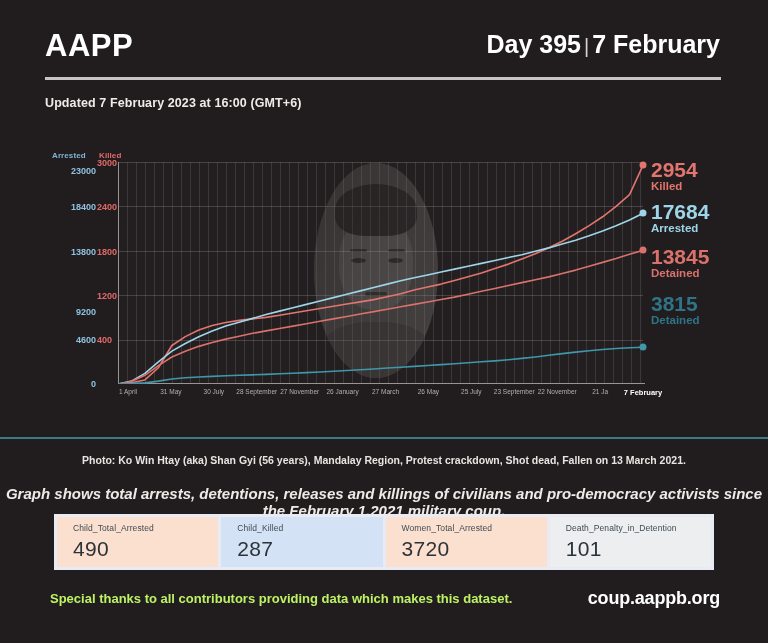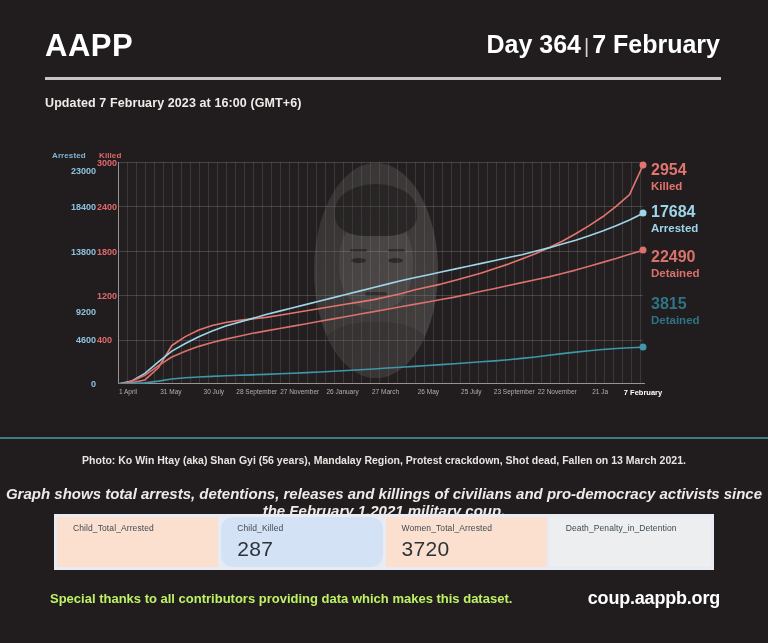--- a/index.html
+++ b/index.html
@@ -87,21 +87,21 @@
     position:absolute;left:50%;bottom:-6px;transform:translateX(-50%);
     width:110px;height:62px;border-radius:44% 44% 0 0;background:#706b69;
   }
   .wm-shade{position:absolute;inset:0;background:linear-gradient(120deg,rgba(0,0,0,.30),rgba(255,255,255,.06));}
 
   .lines{position:absolute;left:118px;top:22px;width:525px;height:222px;}
 
   .endcap{position:absolute;width:7px;height:7px;border-radius:50%;transform:translate(-50%,-50%);}
 
   .callout{position:absolute;white-space:nowrap;}
-  .callout .big{font-size:16px;font-weight:bold;line-height:20px;display:block;}
+  .callout .big{font-size:21px;font-weight:bold;line-height:20px;display:block;}
   .callout .sub{font-size:11.5px;font-weight:bold;line-height:12px;display:block;}
 
   
   .divider{position:absolute;left:0;top:437px;width:768px;height:2px;background:#3e7a85;}
 
   
   .cap-photo{
     position:absolute;left:0;top:454px;width:768px;text-align:center;
     font-size:10.5px;font-weight:bold;color:#e9e4e2;
   }
@@ -128,21 +128,21 @@
   }
 </style>
 </head>
 <body>
 
 <div class="poster">
 
   <div class="header">
     <div class="brand">AAPP</div>
     <div class="daytitle">
-      <span>Day 364</span><span class="sep">|</span><span>7 February</span>
+      <span>Day 395</span><span class="sep">|</span><span>7 February</span>
     </div>
   </div>
   <div class="rule"></div>
   <div class="updated">Updated 7 February 2023 at 16:00 (GMT+6)</div>
 
   <div class="chart">
     <div class="axis-title at-arrested">Arrested</div>
     <div class="axis-title at-killed">Killed</div>
 
     <div class="plot">
@@ -208,47 +208,49 @@
         <div class="endcap" style="left: 643px; top: 207.177px; background: rgb(63, 151, 171);"></div>
         <div class="callout" style="left: 651px; top: 20px; color: rgb(226, 117, 111);">
           <span class="big">2954</span>
           <span class="sub">Killed</span>
         </div>
         <div class="callout" style="left: 651px; top: 62px; color: rgb(158, 213, 232);">
           <span class="big">17684</span>
           <span class="sub">Arrested</span>
         </div>
         <div class="callout" style="left: 651px; top: 107px; color: rgb(217, 113, 108);">
-          <span class="big">22490</span>
+          <span class="big">13845</span>
           <span class="sub">Detained</span>
         </div>
         <div class="callout" style="left: 651px; top: 154px; color: rgb(47, 116, 134);">
           <span class="big">3815</span>
           <span class="sub">Detained</span>
         </div>
       </div>
   </div>
 
   <div class="divider"></div>
 
   <div class="cap-photo">Photo: Ko Win Htay (aka) Shan Gyi (56 years),  Mandalay Region, Protest crackdown, Shot dead, Fallen on 13 March 2021.</div>
   <div class="cap-graph">Graph shows total arrests, detentions, releases and killings of civilians and pro-democracy activists since the February 1,2021 military coup.</div>
 
   <div class="cards" id="cards">
       <div class="card" style="background: rgb(251, 224, 208);">
         <div class="k">Child_Total_Arrested</div>
-      </div>
-      <div class="card" style="background: rgb(212, 226, 246); border-radius: 12px;">
+        <div class="v">490</div>
+      </div>
+      <div class="card" style="background: rgb(212, 226, 246);">
         <div class="k">Child_Killed</div>
         <div class="v">287</div>
       </div>
       <div class="card" style="background: rgb(251, 224, 208);">
         <div class="k">Women_Total_Arrested</div>
         <div class="v">3720</div>
       </div>
       <div class="card" style="background: rgb(236, 238, 240);">
         <div class="k">Death_Penalty_in_Detention</div>
+        <div class="v">101</div>
       </div>
     </div>
 
   <div class="thanks">Special thanks to all contributors providing data which makes this dataset.</div>
   <div class="site">coup.aappb.org</div>
 </div>
 
 </body></html>

